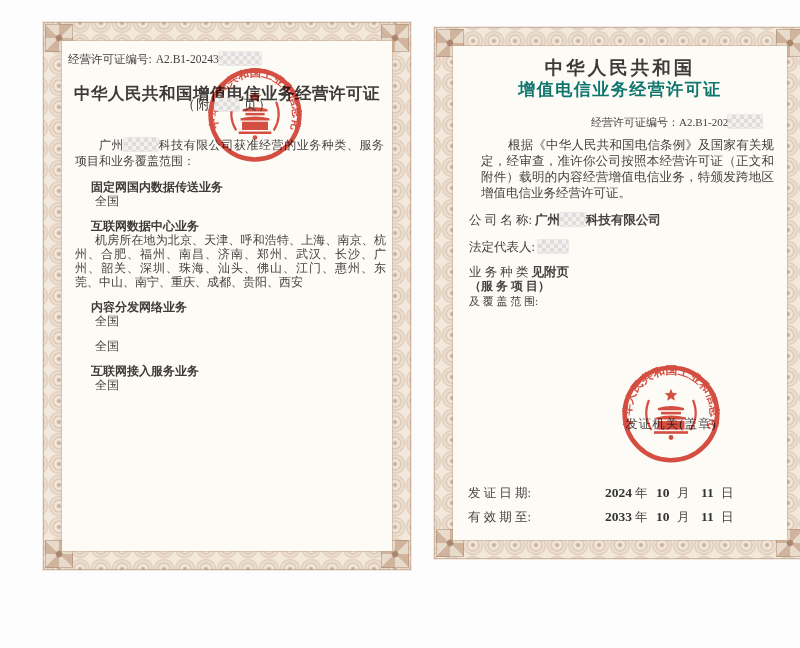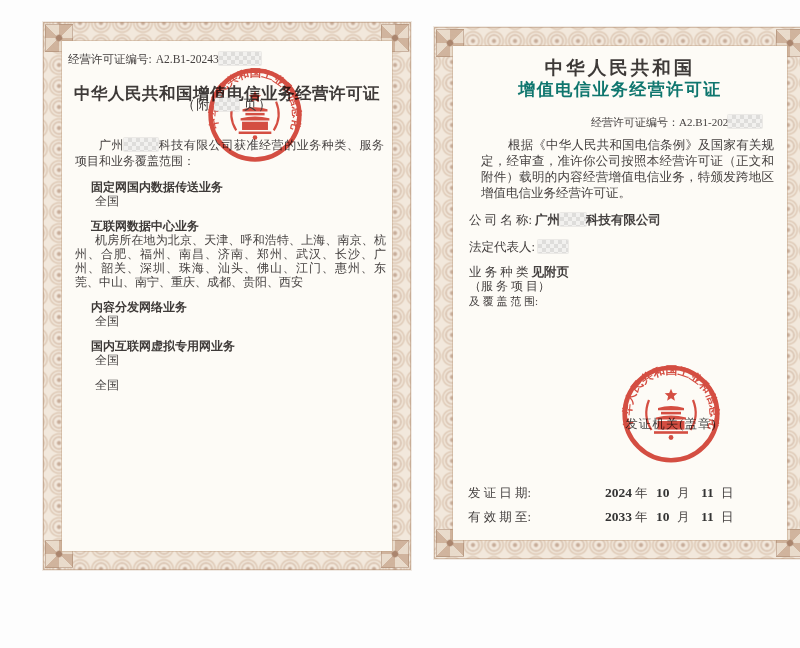--- a/index.html
+++ b/index.html
@@ -67,21 +67,21 @@
 
   
   .r-title1{top:9px;font-size:18.5px;font-weight:bold;letter-spacing:3px;color:#3e3a38;}
   .r-title2{top:32px;font-size:17px;font-weight:bold;letter-spacing:1.5px;color:#0f766e;}
   .r-lic{top:69px;left:138px;font-size:11px;font-weight:normal;white-space:nowrap;}
   .r-para{top:91px;left:28px;right:13px;font-size:12.5px;line-height:16px;text-indent:27px;text-align:justify;}
   .r-row{font-size:12.5px;white-space:nowrap;}
   .r-company{top:166px;left:16px;}
   .r-legal{top:193px;left:16px;}
   .r-biz1{top:218px;left:16px;}
-  .r-biz2{top:232px;left:16px;font-size:12px;}
+  .r-biz2{top:232px;left:16px;font-size:12px;font-weight:bold;}
   .r-biz3{top:248px;left:16px;font-size:11px;}
   .r-cap{top:370px;left:148px;width:140px;text-align:center;font-size:12.5px;color:#4b4b4b;letter-spacing:1px;z-index:1;}
   .r-date{height:16px;left:0;right:0;font-size:12.5px;}
   .r-issue{top:439px;} .r-valid{top:463px;}
   .r-date .lbl{position:absolute;left:15px;}
   .r-date .y{position:absolute;left:152px;font-size:13.5px;font-weight:bold;color:#343434;}
   .r-date .yu{position:absolute;left:182px;}
   .r-date .m{position:absolute;left:203px;font-size:13.5px;font-weight:bold;color:#343434;}
   .r-date .mu{position:absolute;left:224px;}
   .r-date .d{position:absolute;left:248px;font-size:13.5px;font-weight:bold;color:#343434;}
@@ -126,24 +126,24 @@
       </div>
       <div class="item">
         <div class="name">互联网数据中心业务</div>
         <div class="scope hang">机房所在地为北京、天津、呼和浩特、上海、南京、杭州、合肥、福州、南昌、济南、郑州、武汉、长沙、广州、韶关、深圳、珠海、汕头、佛山、江门、惠州、东莞、中山、南宁、重庆、成都、贵阳、西安</div>
       </div>
       <div class="item">
         <div class="name">内容分发网络业务</div>
         <div class="scope">全国</div>
       </div>
       <div class="item">
-        <div class="name">国内互联网虚拟专用网业务</div>
-        <div class="scope">全国</div>
-      </div>
-      <div class="item">
+        <div class="scope">全国</div>
+      </div>
+      <div class="item">
+        <div class="name">互联网接入服务业务</div>
         <div class="scope">全国</div>
       </div>
     </div>
 
     <svg class="seal" id="seal-left" viewBox="0 0 100 100">
       <defs>
           <path id="arcL" d="M 12.4,63.7 A 40,40 0 1 1 87.6,63.7" fill="none"></path>
         </defs>
       <circle cx="50" cy="50" r="46.3" fill="none" stroke="#d4453a" stroke-width="4.6"></circle>
       <text font-size="11" fill="#d4453a" font-weight="bold">

